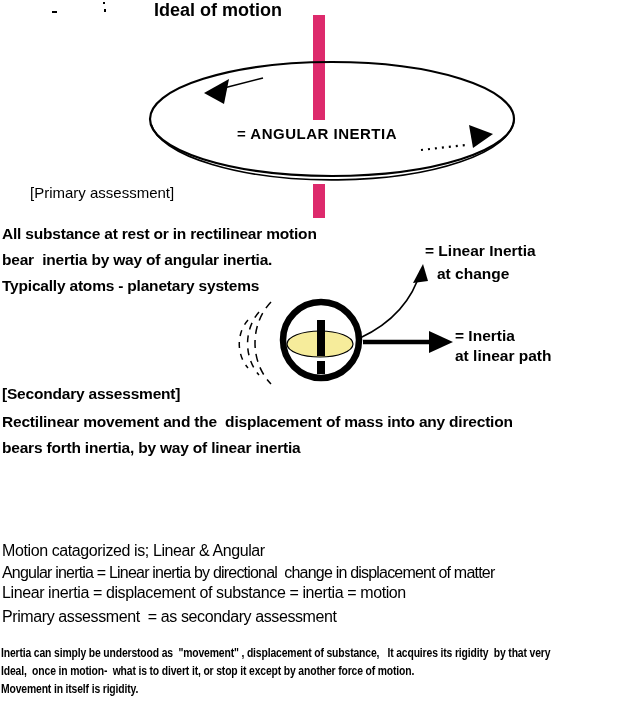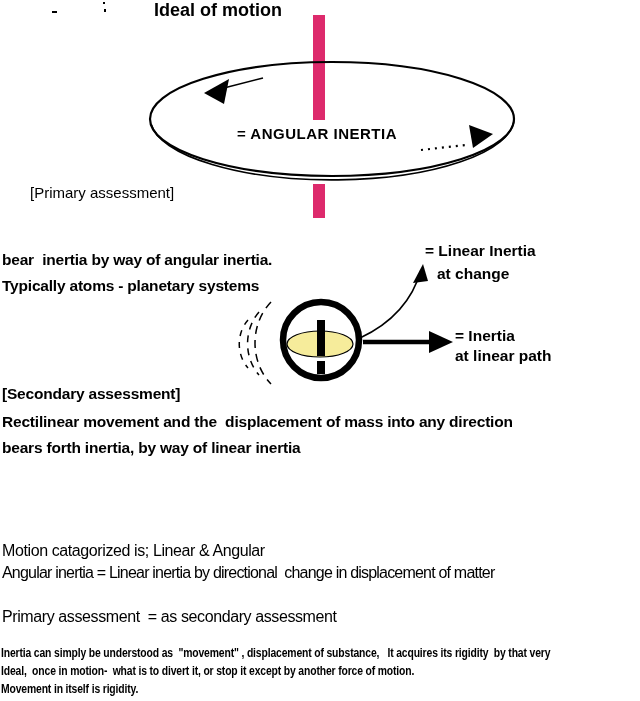--- a/index.html
+++ b/index.html
@@ -34,20 +34,21 @@
     <ellipse cx="332" cy="119" rx="182" ry="57" fill="none" stroke="#000" stroke-width="2.2"></ellipse>
     <path d="M 151 124 A 182 62 0 0 0 514 120" fill="none" stroke="#000" stroke-width="1.6"></path>
     <line x1="263" y1="78" x2="220" y2="89" stroke="#000" stroke-width="1.4"></line>
     <polygon points="204,93 229,79 224,104" fill="#000"></polygon>
     <line x1="421" y1="150" x2="466" y2="145" stroke="#000" stroke-width="2.2" stroke-dasharray="2 5"></line>
     <polygon points="493,134 469,125 473,148" fill="#000"></polygon>
   </svg>
   <div class="txt diag-lbl" style="left:237px;top:125px;">= ANGULAR INERTIA</div>
 
   <div class="txt body-r" style="left:2px;top:184px;margin-left:28px;">[Primary assessment]</div>
+  <div class="txt body-b" style="left:2px;top:225px;">All substance at rest or in rectilinear motion</div>
   <div class="txt body-b" style="left:2px;top:277px;">Typically atoms - planetary systems</div>
   <div class="txt body-b" style="left:2px;top:251px;">bear  inertia by way of angular inertia.</div>
 
   <svg class="abs" style="top:240px;" width="640" height="160" viewBox="0 0 640 160">
     <path d="M 271 62 A 48 55 0 0 0 271 144" fill="none" stroke="#000" stroke-width="1.5" stroke-dasharray="8 6"></path>
     <path d="M 259 72 A 40 45 0 0 0 259 135" fill="none" stroke="#000" stroke-width="1.5" stroke-dasharray="7 6"></path>
     <path d="M 248 80 A 30 34 0 0 0 248 128" fill="none" stroke="#000" stroke-width="1.5" stroke-dasharray="6 6"></path>
     <circle cx="321" cy="100" r="38" fill="#fff" stroke="#000" stroke-width="6.5"></circle>
     <ellipse cx="320" cy="104" rx="33" ry="13" fill="#F6EC9B" stroke="#000" stroke-width="1.2"></ellipse>
     <rect x="317" y="80" width="8" height="36" fill="#000"></rect>
@@ -61,19 +62,20 @@
   <div class="txt side-lbl" style="left:437px;top:265px;">at change</div>
   <div class="txt side-lbl" style="left:455px;top:327px;">= Inertia</div>
   <div class="txt side-lbl" style="left:455px;top:347px;text-align:right;">at linear path</div>
 
   <div class="txt body-b" style="left:2px;top:385px;">[Secondary assessment]</div>
   <div class="txt body-b" style="left:2px;top:413px;">Rectilinear movement and the  displacement of mass into any direction</div>
   <div class="txt body-b" style="left:2px;top:439px;">bears forth inertia, by way of linear inertia</div>
 
   <div class="txt sum" style="left:2px;top:542px;">Motion catagorized is; Linear &amp; Angular</div>
   <div class="txt sum" style="left:2px;top:564px;letter-spacing:-0.8px;">Angular inertia = Linear inertia by directional  change in displacement of matter</div>
+  <div class="txt sum" style="left:2px;top:584px;">Linear inertia = displacement of substance = inertia = motion</div>
   <div class="txt sum" style="left:2px;top:608px;">Primary assessment  = as secondary assessment</div>
 
   <div class="txt foot" style="left:1px;top:645px;">Inertia can simply be understood as  "movement" , displacement of substance,   It acquires its rigidity  by that very</div>
   <div class="txt foot" style="left:1px;top:663px;">Ideal,  once in motion-  what is to divert it, or stop it except by another force of motion.</div>
   <div class="txt foot" style="left:1px;top:681px;">Movement in itself is rigidity.</div>
 
 </div>
 
 </body></html>

